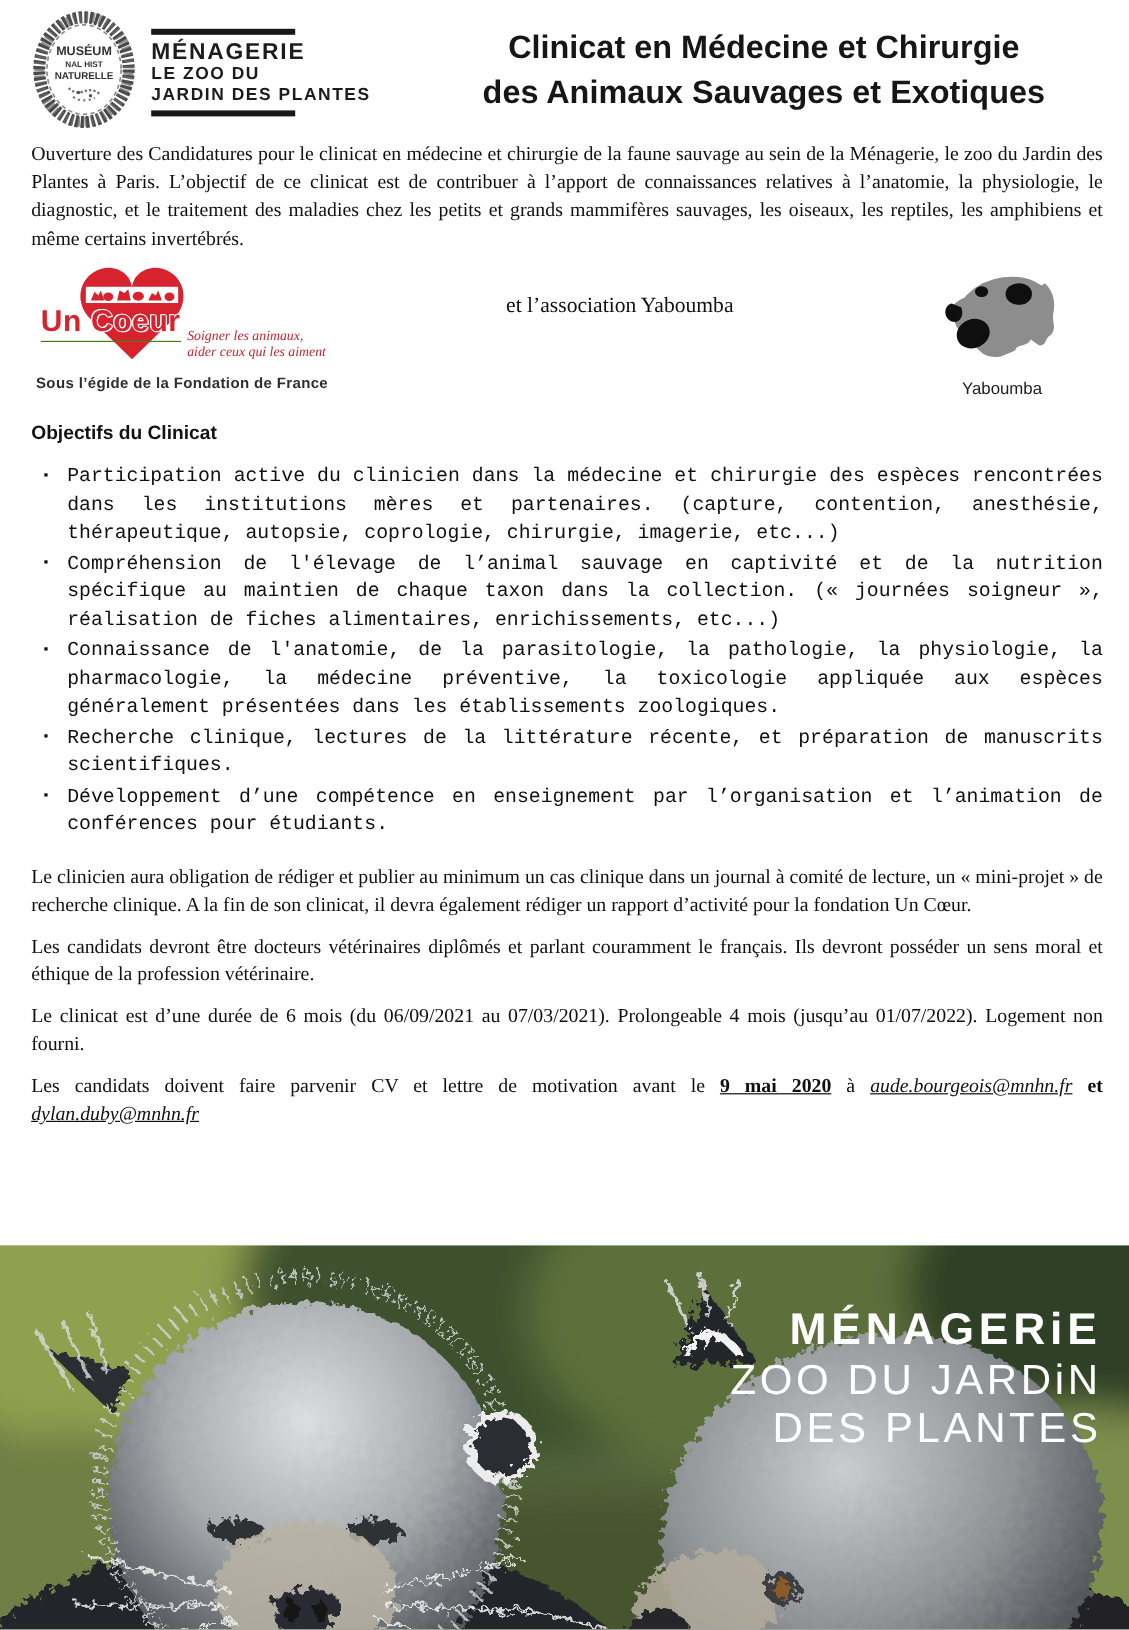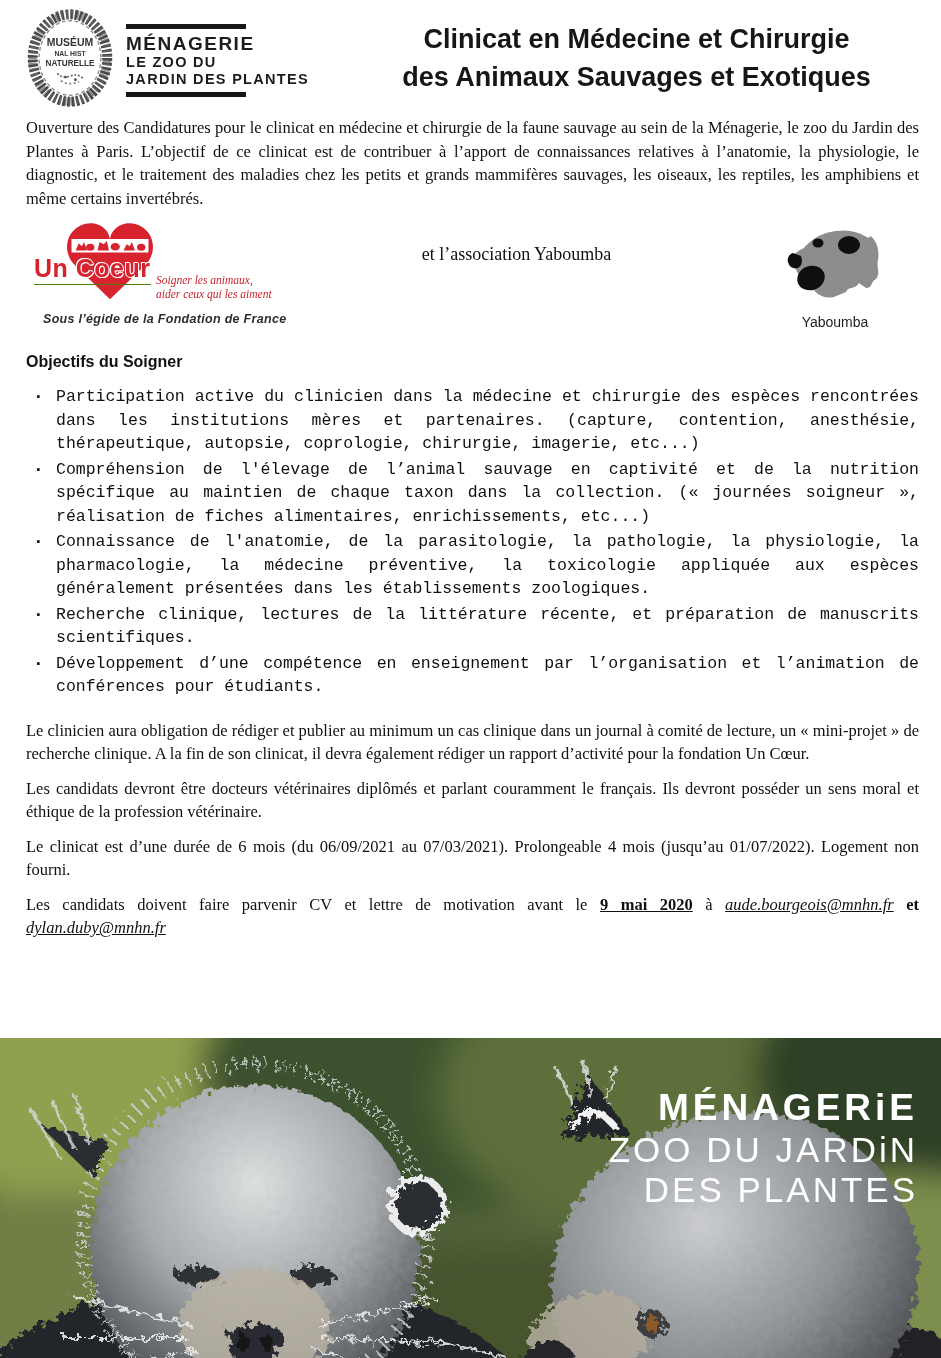--- a/index.html
+++ b/index.html
@@ -36,22 +36,22 @@
     color:#d6232e; letter-spacing:0.5px; border-bottom:1px solid #4d7c0f; padding-bottom:1px;
     text-shadow:-1px 0 #fff, 1px 0 #fff, 0 -1px #fff, 0 1px #fff, -1px -1px #fff, 1px 1px #fff;
   }
   .uncoeur-heart { position:absolute; left:32px; top:0; }
   .uncoeur-tagline {
     position:absolute; left:130px; top:55px; width:130px;
     font-family:Liberation Serif, serif; font-style:italic; font-size:11.5px;
     line-height:14px; color:#c4232e;
   }
   .uncoeur-caption {
-    position:absolute; left:17px; top:94px; width:256px;
-    font-family:"Liberation Sans", sans-serif; font-weight:700; font-style:italic;
+    position:absolute; left:4px; top:94px; width:256px;
+    font-family:"Liberation Sans", sans-serif; font-weight:700; 
     font-size:12.5px; color:#2e2e2e; letter-spacing:0.3px;
   }
   .partnership { flex:1; text-align:center; font-size:18px; padding-top:10px; }
   .partnership .p2 { margin-top:16px; }
   .yaboumba { width:168px; flex:none; text-align:center; padding-top:2px; }
   .yab-label { font-family:"Liberation Sans", sans-serif; font-size:14px; color:#1c1c1c; margin-top:-2px; }
   
   .section-heading {
     font-family:"Liberation Sans", sans-serif; font-weight:700;
     font-size:16px; line-height:20px; color:#121212; margin-top:16px;
@@ -143,21 +143,21 @@
           <path fill="none" stroke="#ffffff" stroke-width="5" d="M30 24 C46 7 76 3 94 15" stroke-linecap="round"></path>
           <ellipse cx="75" cy="25" rx="11" ry="9" fill="#0f0f0f"></ellipse>
           <ellipse cx="44" cy="23" rx="5.5" ry="4.5" fill="#0f0f0f"></ellipse>
           <path fill="#0f0f0f" d="M19 33 C12 35 12 45 19 48 C25 50 30 44 27 36 Z"></path>
           <ellipse cx="37" cy="58" rx="14" ry="12" fill="#0f0f0f" transform="rotate(-22 37 58)"></ellipse>
         </svg>
         <div class="yab-label">Yaboumba</div>
       </div>
     </div>
 
-    <h2 class="section-heading">Objectifs du Soigner</h2>
+    <h2 class="section-heading">Objectifs du Clinicat</h2>
 
     <ul class="objectives">
       <li>Participation active du clinicien dans la médecine et chirurgie des espèces rencontrées dans les institutions mères et partenaires. (capture, contention, anesthésie, thérapeutique, autopsie, coprologie, chirurgie, imagerie, etc...)</li>
       <li>Compréhension de l'élevage de l’animal sauvage en captivité et de la nutrition spécifique au maintien de chaque taxon dans la collection. (« journées soigneur », réalisation de fiches alimentaires, enrichissements, etc...)</li>
       <li>Connaissance de l'anatomie, de la parasitologie, la pathologie, la physiologie, la pharmacologie, la médecine préventive, la toxicologie appliquée aux espèces généralement présentées dans les établissements zoologiques.</li>
       <li>Recherche clinique, lectures de la littérature récente, et préparation de manuscrits scientifiques.</li>
       <li>Développement d’une compétence en enseignement par l’organisation et l’animation de conférences pour étudiants.</li>
     </ul>
 
     <p class="body-text obligation">Le clinicien aura obligation de rédiger et publier au minimum un cas clinique dans un journal à comité de lecture, un « mini-projet » de recherche clinique. A la fin de son clinicat, il devra également rédiger un rapport d’activité pour la fondation Un Cœur.</p>

